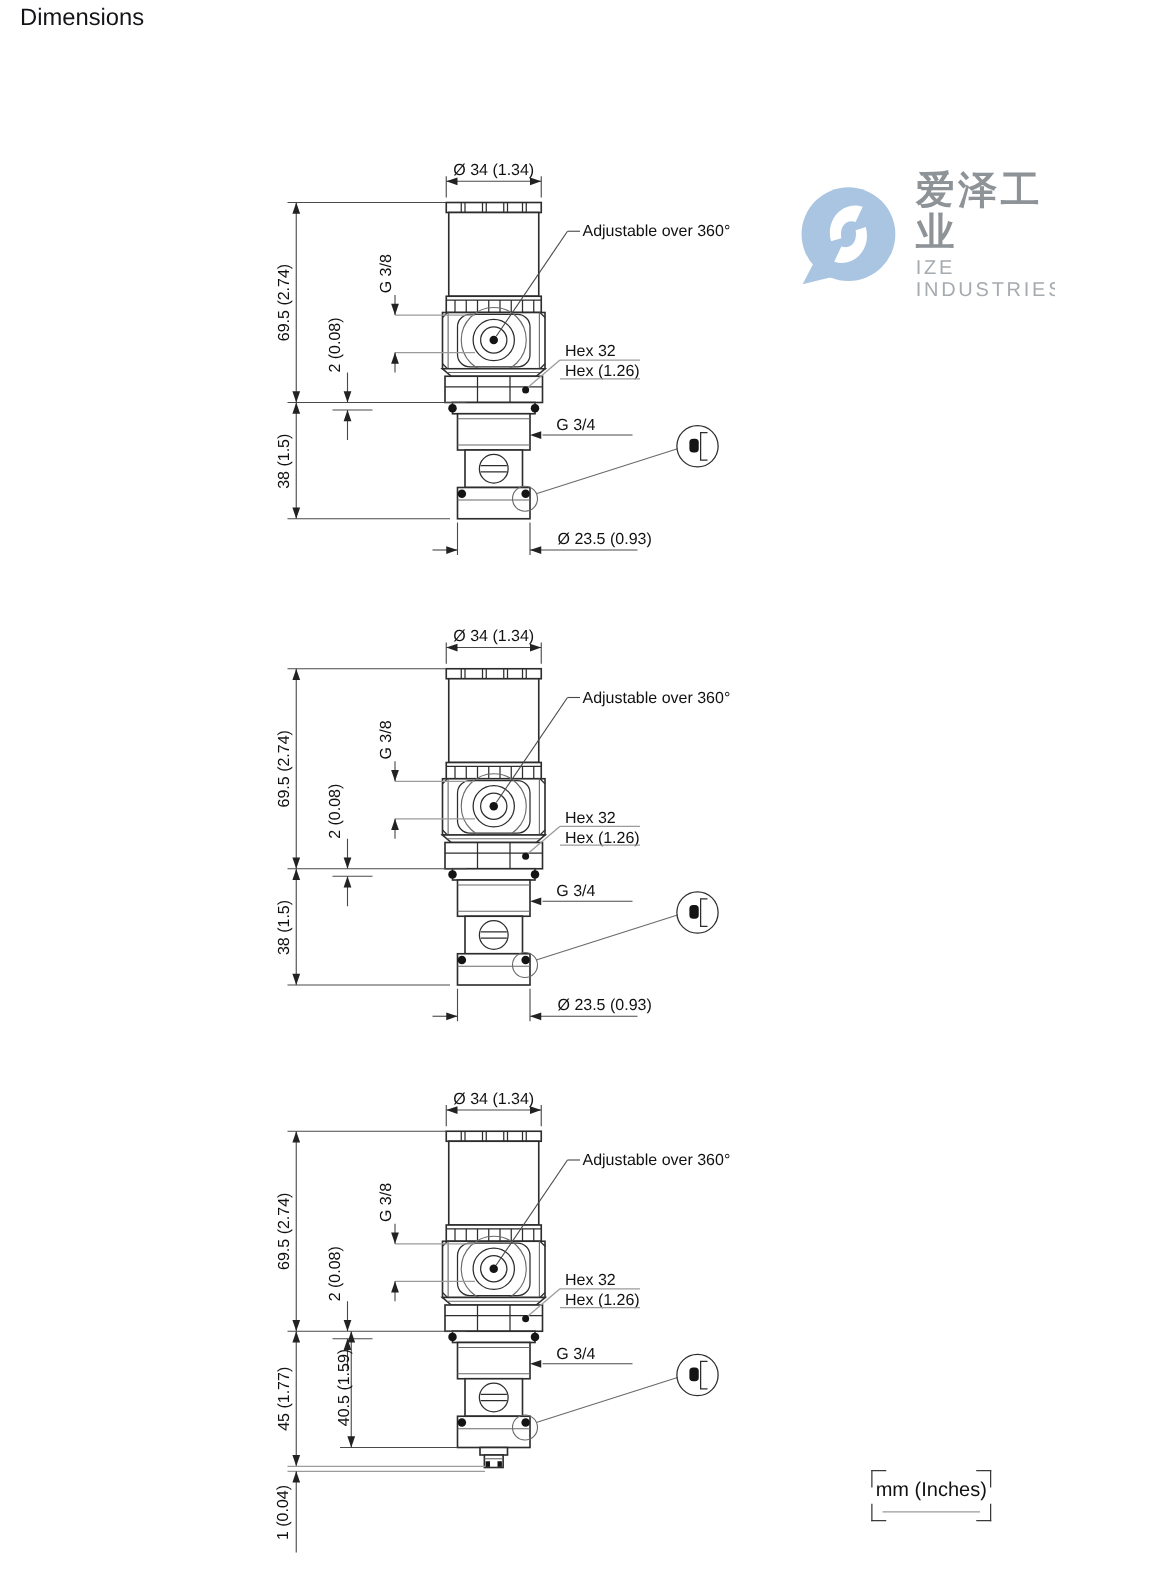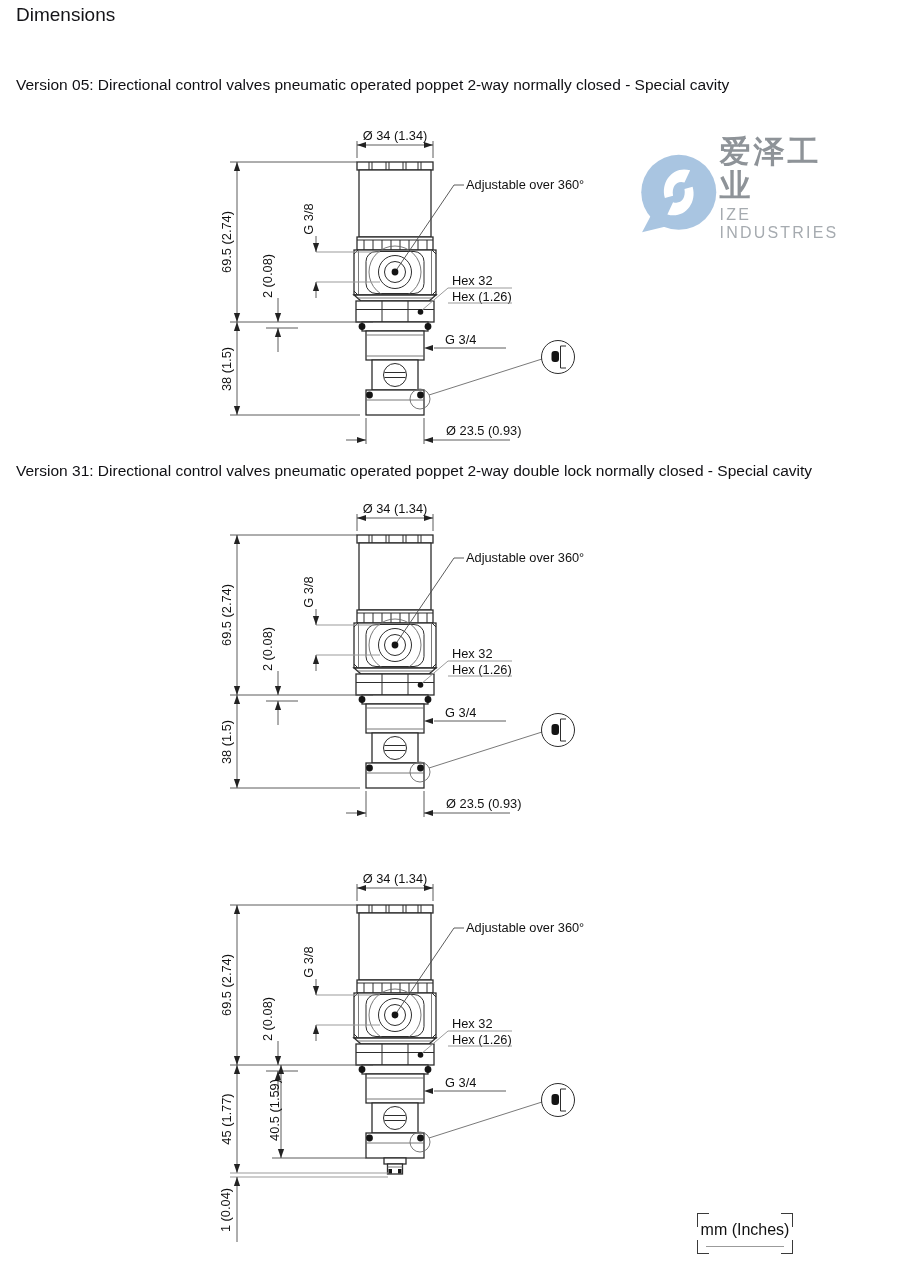--- a/index.html
+++ b/index.html
@@ -11,42 +11,40 @@
   
   .b{fill:#fff;stroke:#2d2d2d;stroke-width:1.3;}
   .l{fill:none;stroke:#2d2d2d;stroke-width:1;}
   .th{fill:none;stroke:#6a6a6a;stroke-width:.9;}
   .d{fill:none;stroke:#4a4a4a;stroke-width:.9;}
   .g{fill:none;stroke:#9b9b9b;stroke-width:1;}
   .ar{fill:#222;stroke:none;}
   .blk{fill:#141414;stroke:none;}
   #drawing text{fill:#111;font-family:"Liberation Sans",sans-serif;font-size:12.8px;}
   
-  .logo{position:absolute;left:638px;top:135px;display:flex;align-items:flex-end;}
+  .logo{position:absolute;left:638px;top:135px;display:flex;align-items:center;gap:13px;}
   .logo-cn{font-size:31px;font-weight:700;color:#8e9398;letter-spacing:3px;line-height:1.1;}
   .logo-en{font-size:16px;color:#a6abb0;letter-spacing:2.2px;margin-top:3px;}
   
-  .units{position:absolute;left:697px;top:1213px;width:96px;height:41px;}
+  .units{position:absolute;left:697px;top:1176px;width:96px;height:41px;}
   .units .txt{position:absolute;left:0;right:0;top:8px;text-align:center;font-size:16px;color:#111;}
   .units .ul{position:absolute;left:9px;right:9px;bottom:7px;height:1.5px;background:#9b9b9b;}
   .units .c{position:absolute;width:11px;height:13px;}
   .units .tl{left:0;top:0;border-left:1.4px solid #3a3a3a;border-top:1.4px solid #3a3a3a;}
   .units .tr{right:0;top:0;border-right:1.4px solid #3a3a3a;border-top:1.4px solid #3a3a3a;}
   .units .bl{left:0;bottom:0;border-left:1.4px solid #3a3a3a;border-bottom:1.4px solid #3a3a3a;}
   .units .br{right:0;bottom:0;border-right:1.4px solid #3a3a3a;border-bottom:1.4px solid #3a3a3a;}
 </style>
 </head>
 <body>
 
 <div class="page">
 
   <div class="page-title">Dimensions</div>
 
-  <div class="section-title" style="top:76px">Version 05: Directional control valves pneumatic operated poppet 2-way normally closed - Special cavity</div>
-  <div class="section-title" style="top:462px">Version 31: Directional control valves pneumatic operated poppet 2-way double lock normally closed - Special cavity</div>
 
   <svg id="drawing" width="920" height="1262">
       <g>
         <rect x="357" y="162" width="76" height="8" class="b"></rect>
         <line x1="369" y1="162" x2="369" y2="170" class="l"></line>
         <line x1="372" y1="162" x2="372" y2="170" class="l"></line>
         <line x1="386" y1="162" x2="386" y2="170" class="l"></line>
         <line x1="389" y1="162" x2="389" y2="170" class="l"></line>
         <line x1="403" y1="162" x2="403" y2="170" class="l"></line>
         <line x1="406" y1="162" x2="406" y2="170" class="l"></line>

